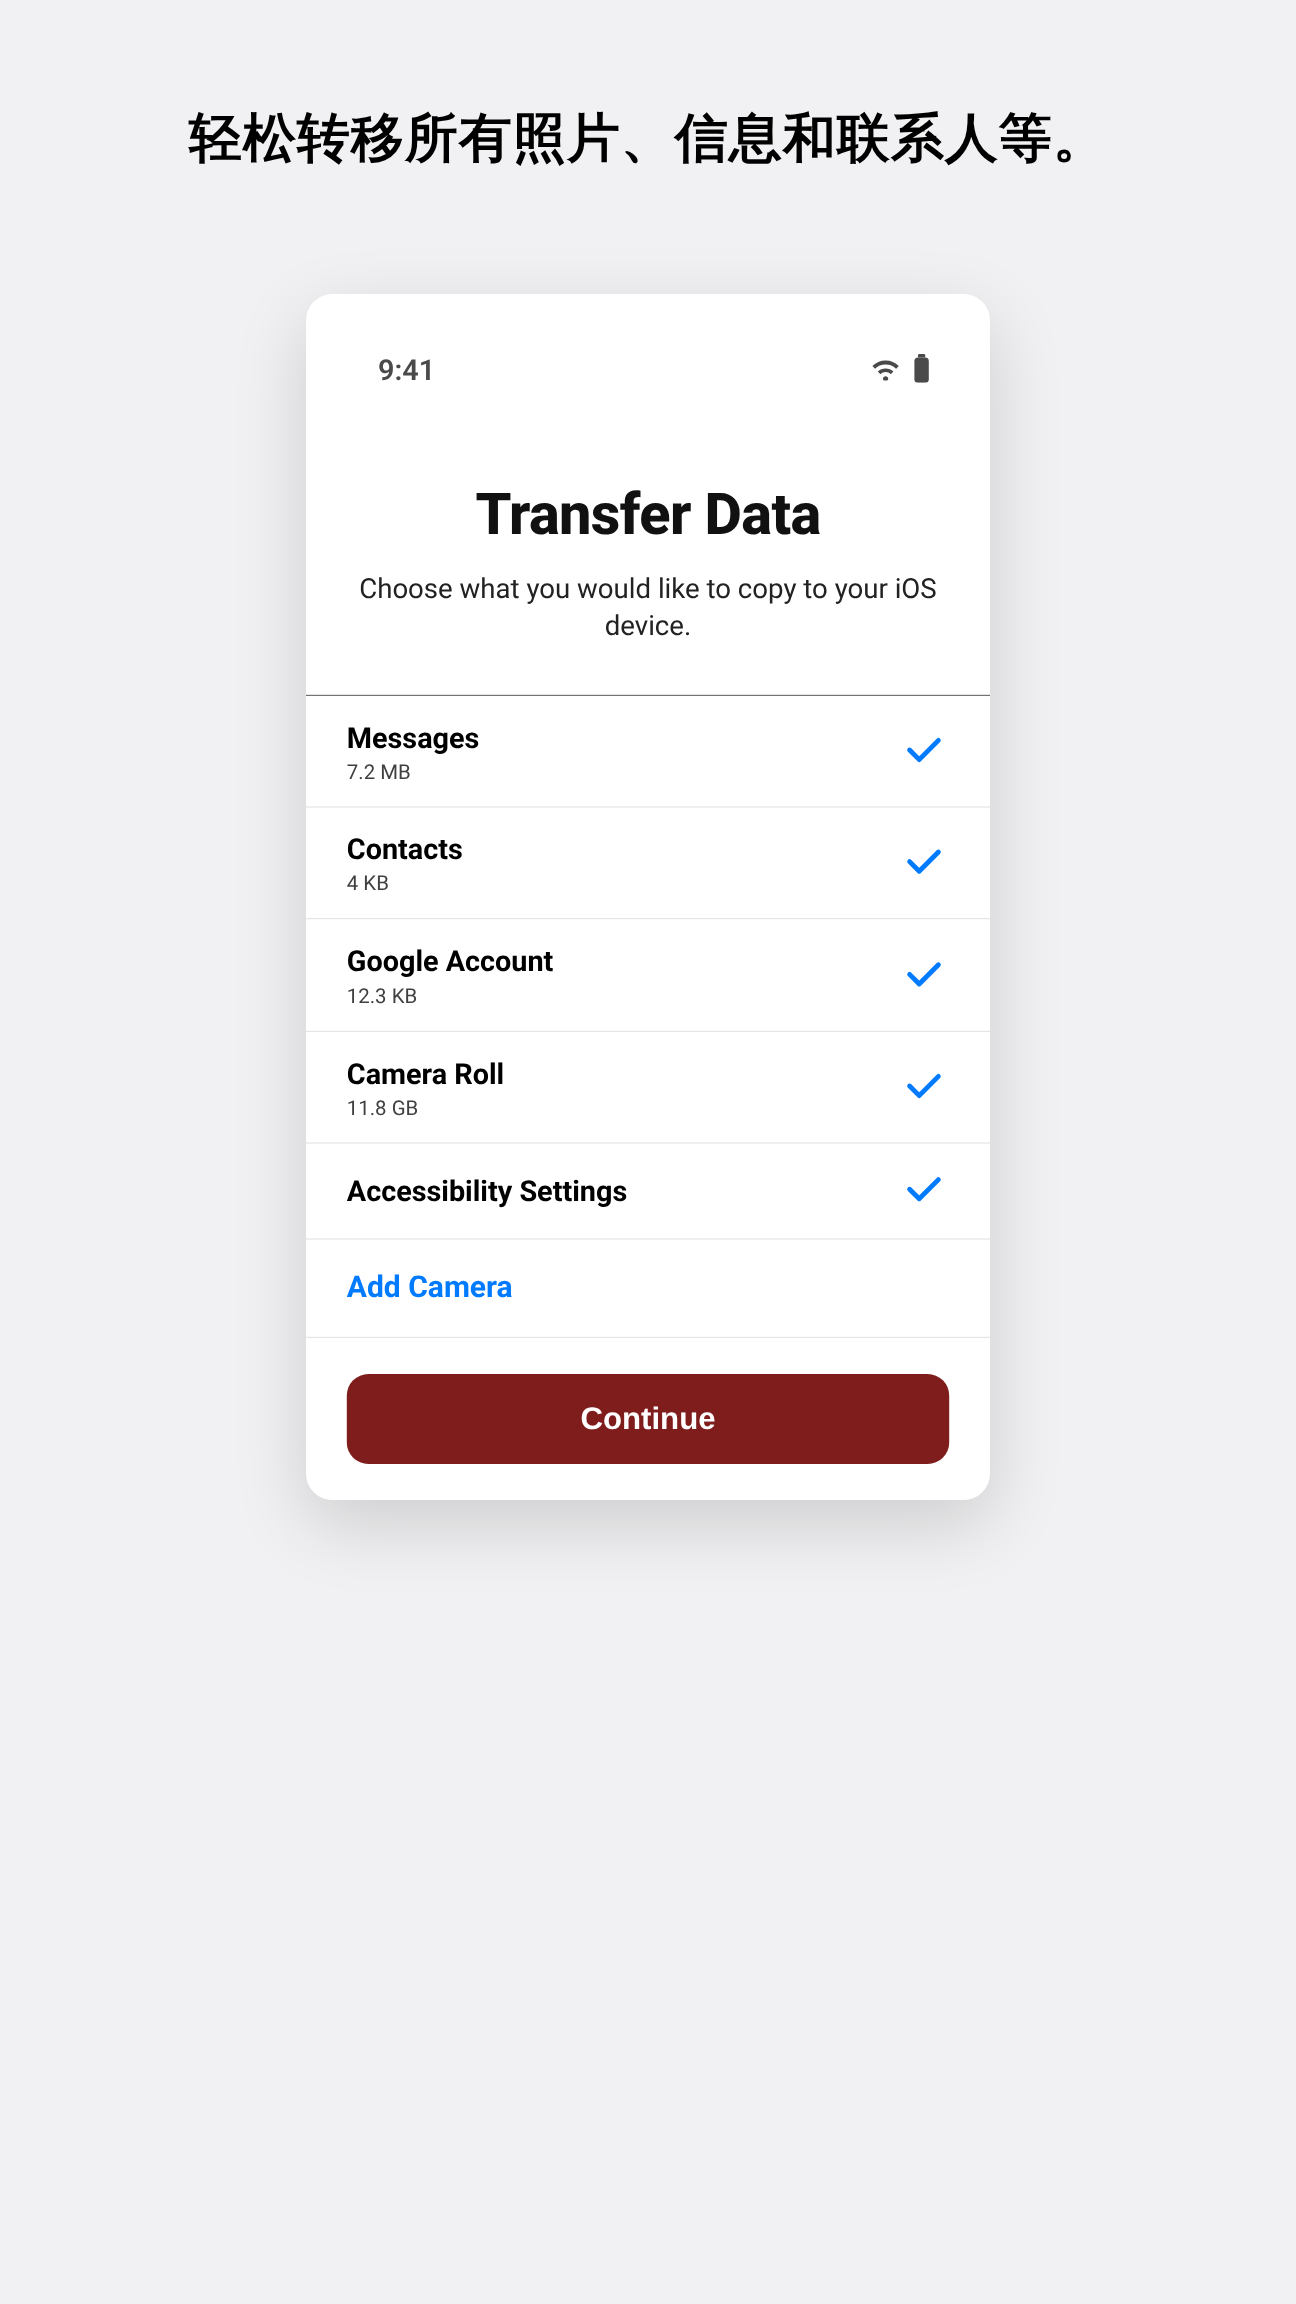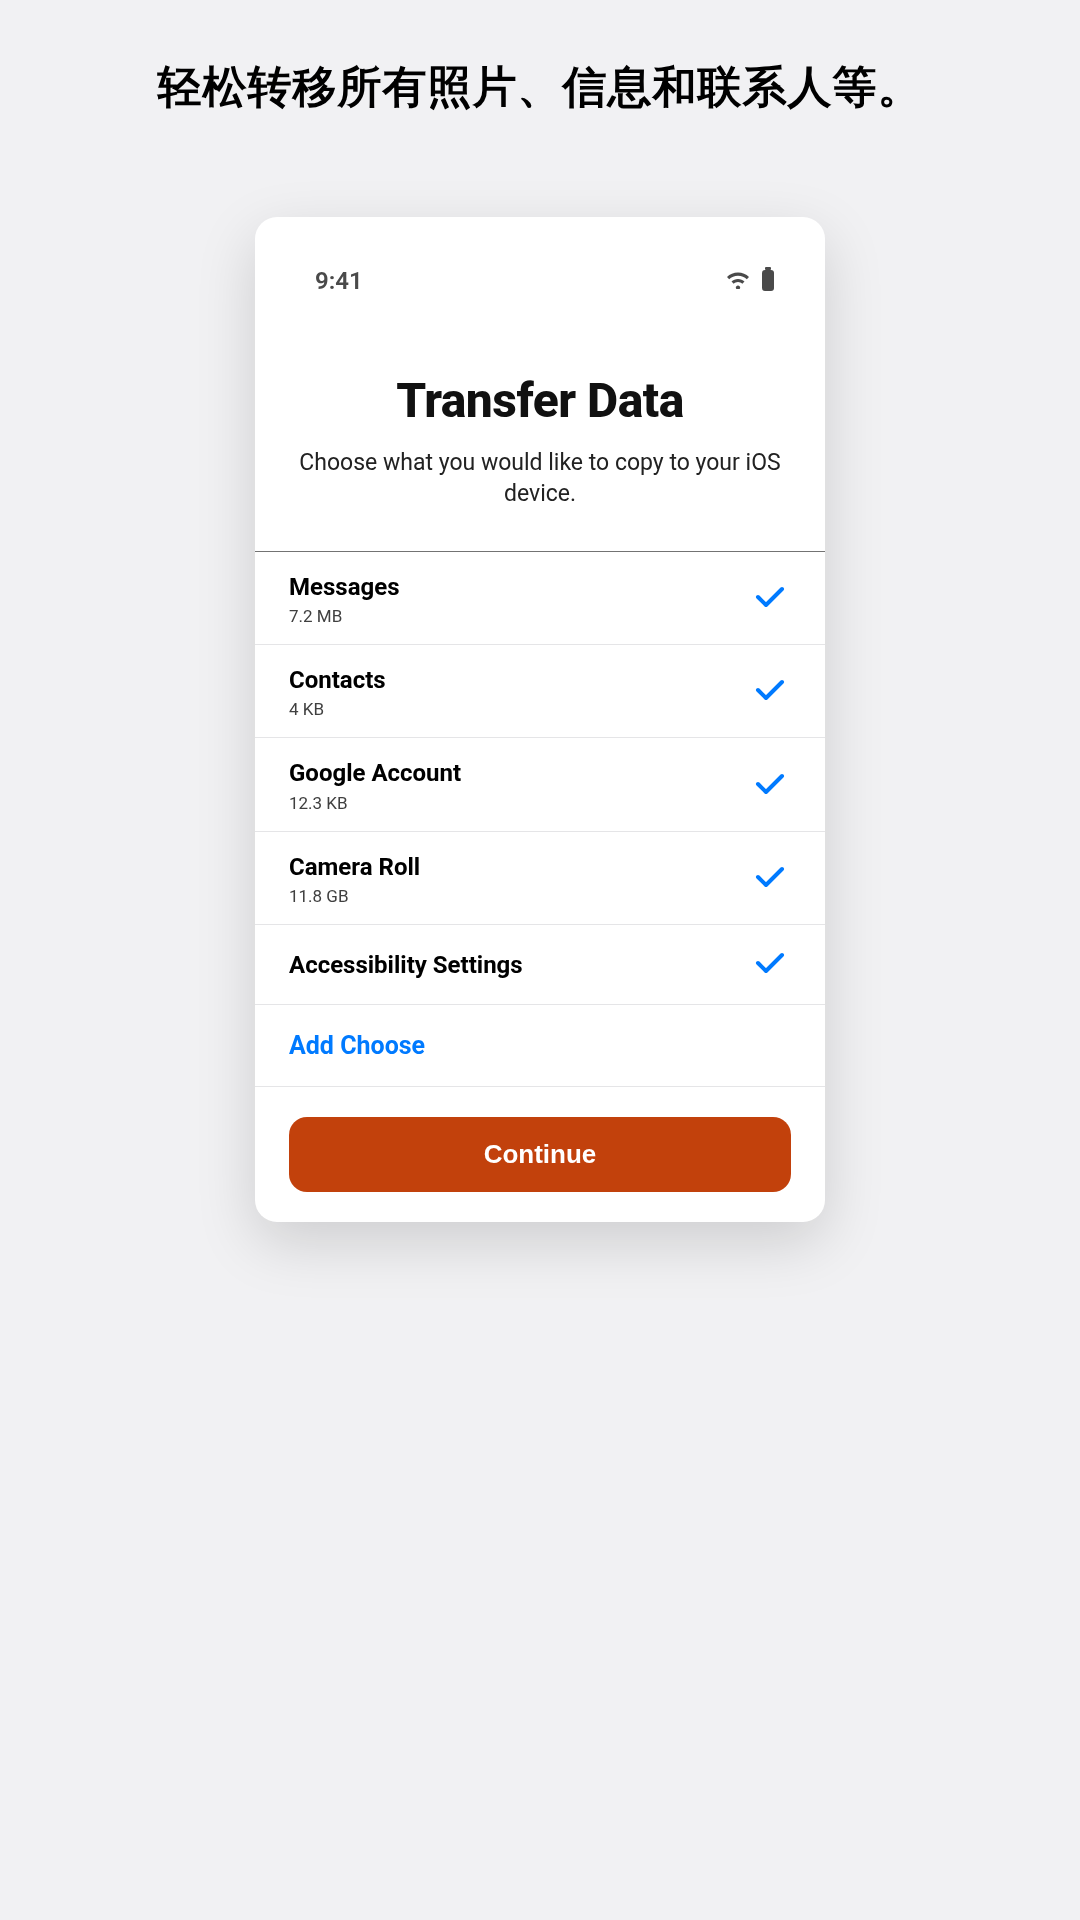--- a/index.html
+++ b/index.html
@@ -8,21 +8,21 @@
       font-family: -apple-system, BlinkMacSystemFont, "Segoe UI", Roboto, sans-serif;
       width: 1080px;
       height: 1920px;
       overflow: hidden;
     }
     .page-title {
       text-align: center;
       font-size: 44px;
       font-weight: 700;
       color: #000;
-      padding-top: 58px;
+      padding-top: 86px;
       letter-spacing: 1px;
     }
     .phone {
       width: 570px;
       margin: 100px auto 0;
       background: #fff;
       border-radius: 22px;
       box-shadow: 0 20px 60px rgba(0,0,0,0.15);
       overflow: hidden;
       padding-bottom: 30px;
@@ -100,21 +100,21 @@
       border-bottom: 1px solid #e5e5e7;
     }
     .add-files {
       font-size: 25px;
       font-weight: 700;
       color: #007aff;
     }
     .continue-btn {
       display: block;
       margin: 30px 34px 0;
-      background: #c2410c;
+      background: #7f1d1d;
       color: #fff;
       font-size: 26px;
       font-weight: 700;
       text-align: center;
       padding: 22px 0;
       border-radius: 18px;
       border: none;
       width: calc(100% - 68px);
     }
   </style>
@@ -185,17 +185,17 @@
         <div class="list-item-text">
           <div class="list-item-label">Accessibility Settings</div>
         </div>
         <span class="check-icon"><svg viewBox="0 0 30 24">
             <path fill="none" stroke="#007aff" stroke-width="4" stroke-linecap="round" stroke-linejoin="round" d="M3 12 L11 20 L27 4"></path>
           </svg></span>
       </div>
     </div>
 
   <div class="add-files-row">
-    <span class="add-files">Add Choose</span>
+    <span class="add-files">Add Camera</span>
   </div>
 
   <button class="continue-btn">Continue</button>
 </div>
 
 </body></html>

